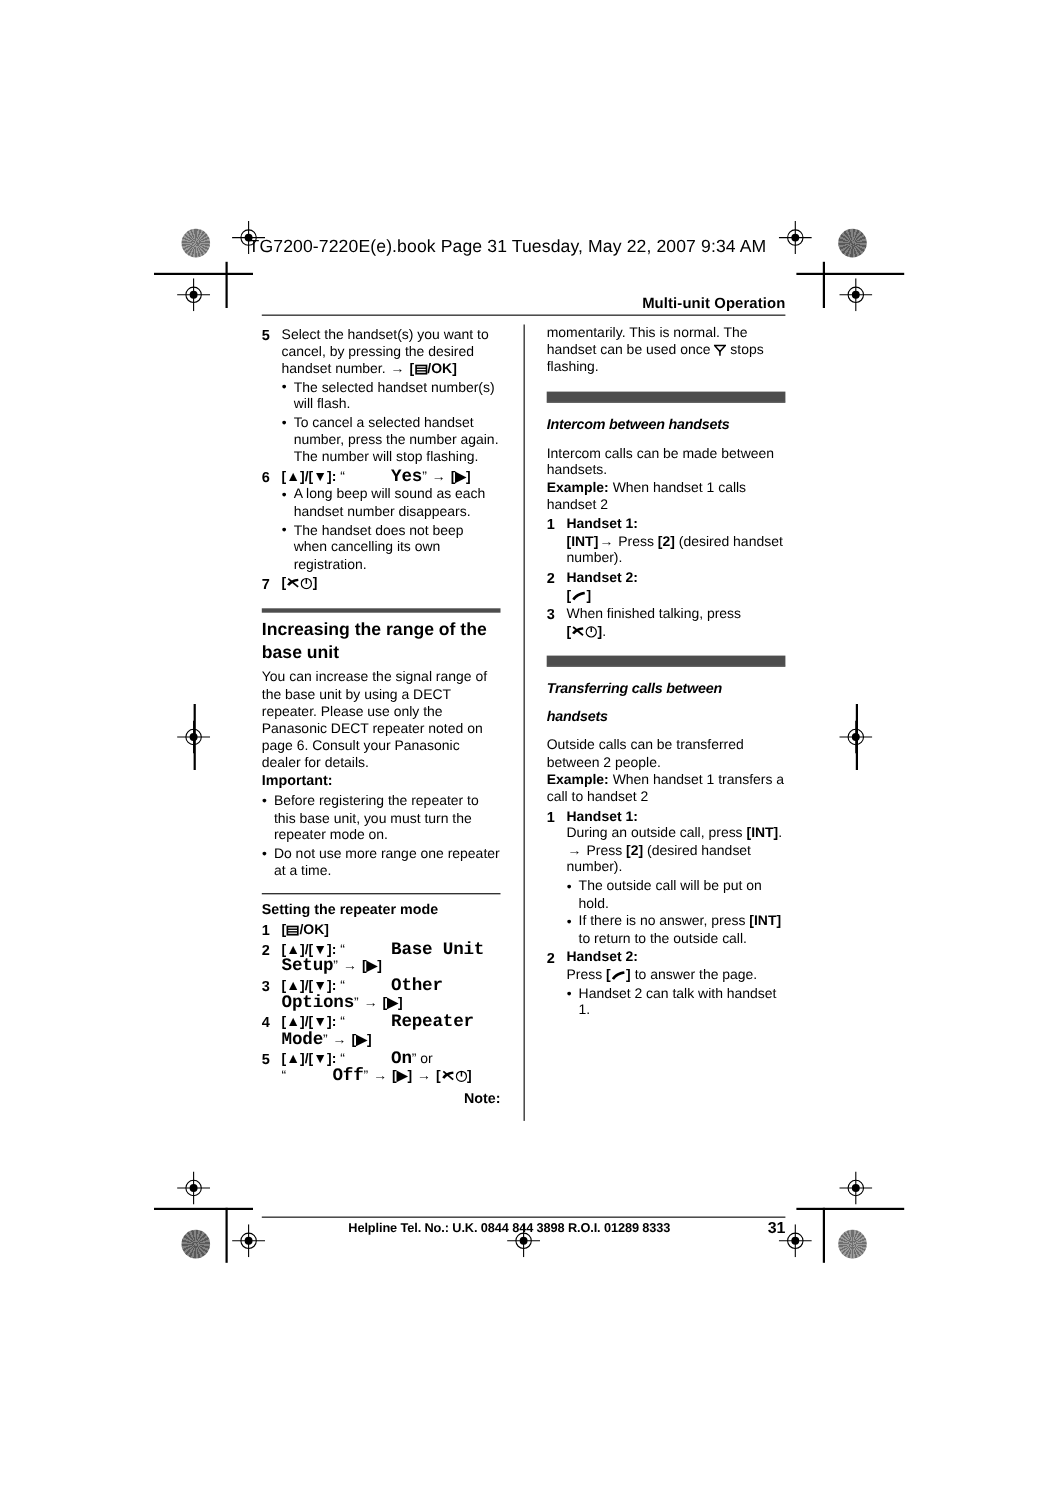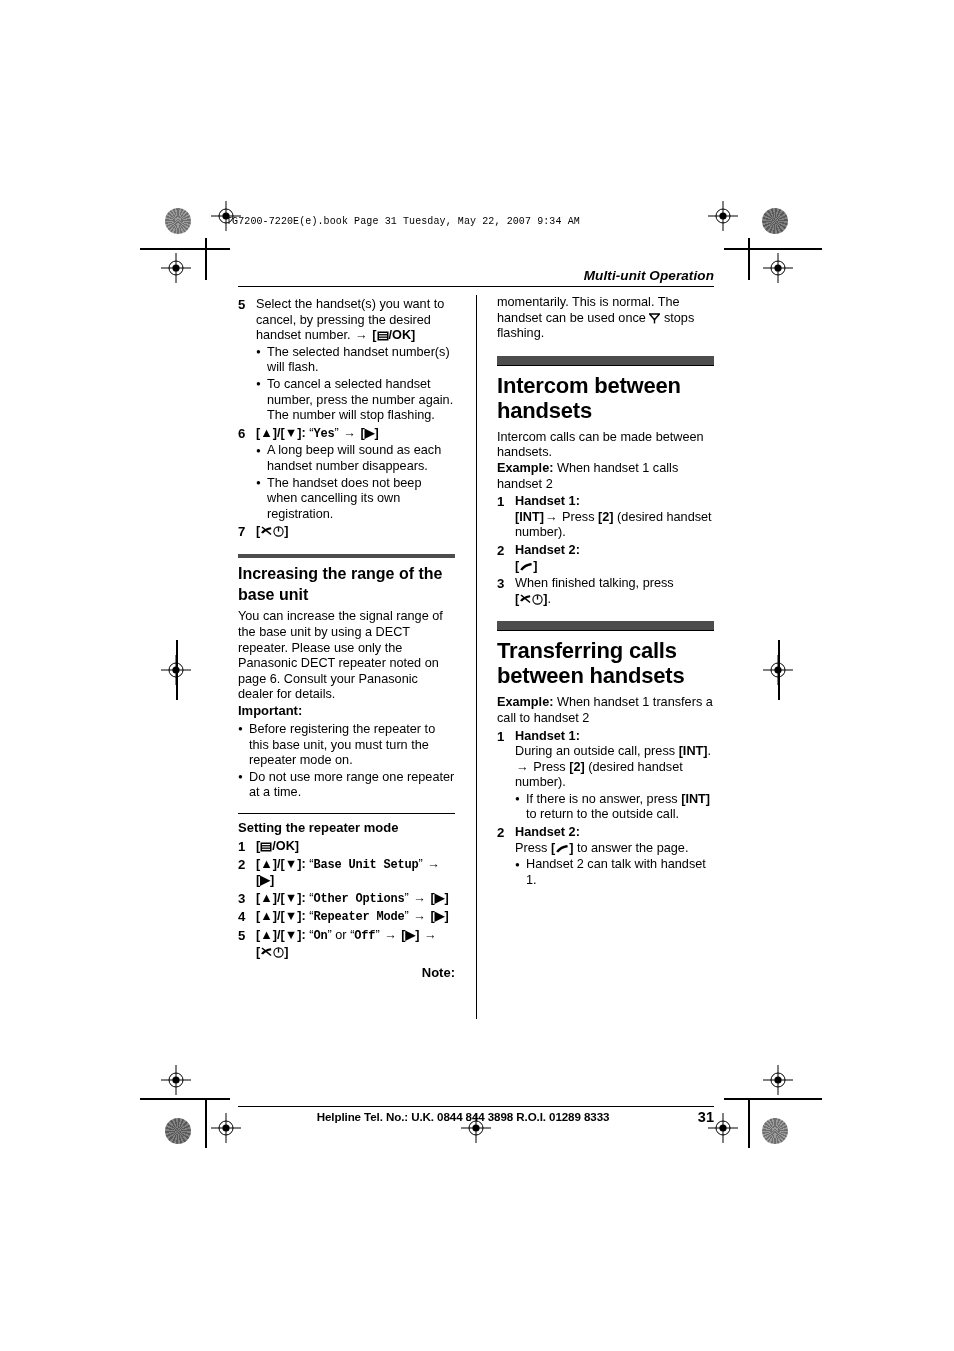--- a/index.html
+++ b/index.html
@@ -39,41 +39,40 @@
   .cut-line {
     position: absolute;
     background: #000;
   }
 
   
   .slug {
     position: absolute;
     left: 226px;
     top: 216px;
-    font-family: Liberation Mono, monospace;
-    font-size: 10px;
+    font-family: Liberation Sans, sans-serif;
+    font-size: 16px;
     letter-spacing: .1px;
     white-space: nowrap;
     color: #000;
   }
 
   
   .page {
     position: absolute;
     left: 238px;
     top: 268px;
     width: 476px;
     height: 800px;
   }
 
   .running-head {
     text-align: right;
     font-size: 13.5px;
     font-weight: bold;
-    font-style: italic;
     letter-spacing: .1px;
     padding-bottom: 3px;
   }
   .head-rule {
     border-top: 1.4px solid #000;
     margin-bottom: 8px;
   }
 
   .columns {
     display: flex;
@@ -148,25 +147,26 @@
   .section-bar {
     height: 9px;
     background: #4d4d4d;
     margin-top: 14px;
   }
   .section-bar-rule {
     border-top: 1.1px solid #000;
     margin-bottom: 7px;
   }
   h2.section-title {
-    font-size: 22px;
+    font-size: 13px;
     line-height: 25px;
     font-weight: bold;
     margin: 0 0 7px 0;
     letter-spacing: -.2px;
+    font-style: italic;
   }
 
   
   .sub-bar {
     height: 4.5px;
     background: #4d4d4d;
     margin-top: 14px;
     margin-bottom: 6px;
   }
   h3.sub-title {
@@ -186,23 +186,24 @@
     line-height: 16px;
     font-weight: bold;
     margin: 0 0 3px 0;
   }
 
   .label-bold { font-weight: bold; }
 
   
   .lcd {
     font-family: "Liberation Mono", monospace;
-    font-size: 12px;
+    font-size: 16px;
     font-weight: bold;
     letter-spacing: -.2px;
+    margin-left: 42px;
   }
 
   
   .key {
     font-weight: bold;
     white-space: nowrap;
   }
 
   .arrow {
     font-weight: normal;
@@ -533,28 +534,30 @@
                   </svg></span><span class="ico"><svg width="11" height="11" viewBox="0 0 11 11">
                     <circle cx="5.5" cy="5.5" r="4.6" fill="none" stroke="#000" stroke-width="1.1"></circle>
                     <line x1="5.5" y1="1.4" x2="5.5" y2="5.6" stroke="#000" stroke-width="1.3"></line>
                   </svg></span>]</span>.</div>
         </div>
       </div>
 
       <div class="section-bar"></div>
       <div class="section-bar-rule"></div>
       <h2 class="section-title">Transferring calls between handsets</h2>
+      <p class="para">Outside calls can be transferred between 2 people.</p>
       <p class="para"><span class="label-bold">Example:</span><span> When handset 1 transfers a call to handset 2</span></p>
 
       <div class="step">
         <div class="step-num">1</div>
         <div class="step-body">
           <div class="label-bold">Handset 1:</div>
           <span>During an outside call, press </span><span class="key">[INT]</span><span>.</span> <span class="arrow">→</span><span> Press </span><span class="key">[2]</span><span> (desired handset number).</span>
           <ul class="bullets tight">
+            <li>The outside call will be put on hold.</li>
             <li><span>If there is no answer, press </span><span class="key">[INT]</span><span> to return to the outside call.</span></li>
           </ul>
         </div>
       </div>
 
       <div class="step">
         <div class="step-num">2</div>
         <div class="step-body">
           <div class="label-bold">Handset 2:</div>
           <span>Press </span><span class="key">[<span class="ico"><svg width="14" height="11" viewBox="0 0 14 11">

